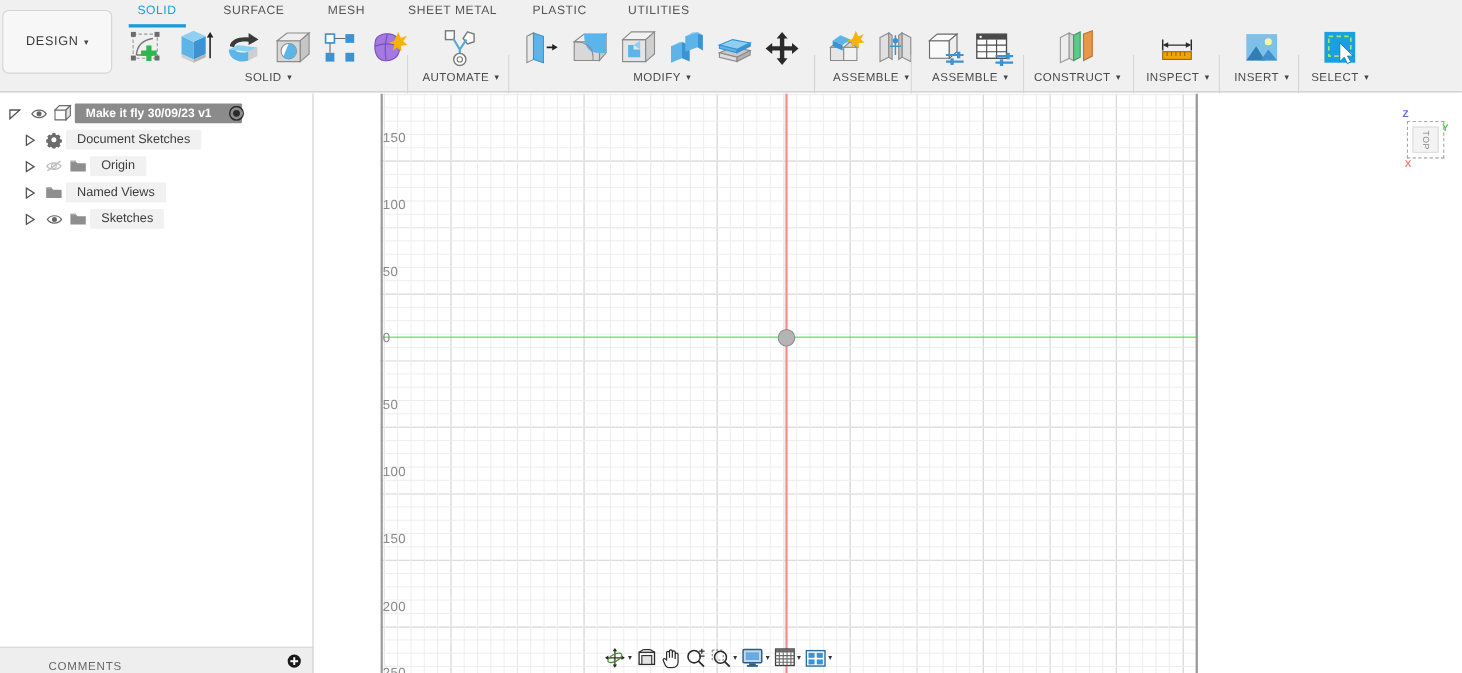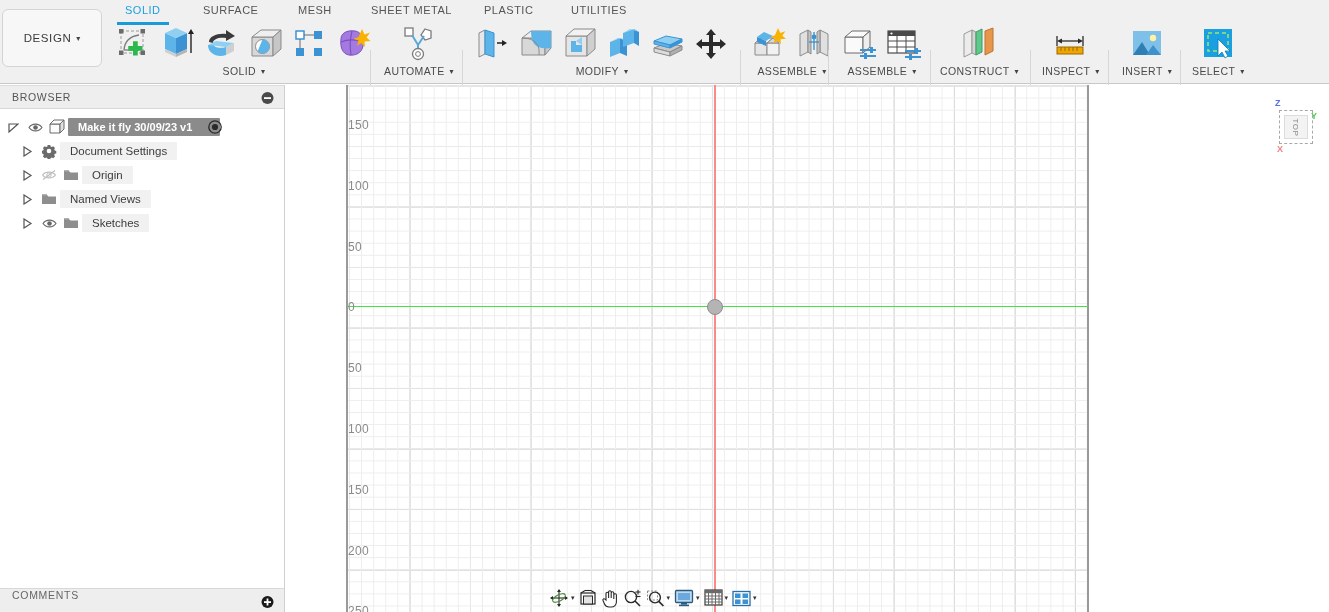--- a/index.html
+++ b/index.html
@@ -75,21 +75,21 @@
   }
   .node.child .node-label { background:#f1f1f1; border-radius:1px; padding:3px 10px; }
   .node.root { padding-left:2px;text-align:right; }
   .node.child { padding-left:16px; }
   .radio-dot { position:absolute; left:208px; width:14px; height:14px; }
 
   
   .comments {
     position:absolute; left:0; top:588px; width:285px; height:24px;
     background:#eeeeee; border-top:1px solid #d8d8d8; border-right:1px solid #cfcfcf;
-    display:flex; align-items:flex-start;
+    display:flex; align-items:flex-end;padding-left:32px;
   }
   .comments-title { font-size:10.5px; color:#666; letter-spacing:.7px; margin-left:12px; }
 
   
   .canvas {
     position:absolute; left:286px; top:85px; width:1043px; height:527px;
     background:#ffffff; overflow:hidden;
   }
   .grid-area {
     position:absolute; left:60px; top:0px; width:742px; height:527px;
@@ -456,29 +456,20 @@
       <div class="sep" style="left:628px"></div>
       <div class="sep" style="left:716px"></div>
       <div class="sep" style="left:818px"></div>
       <div class="sep" style="left:918px"></div>
       <div class="sep" style="left:996px"></div>
       <div class="sep" style="left:1068px"></div>
     </div>
   </div>
 
   <div class="browser">
-    <div class="browser-header">
-      <span class="browser-title">BROWSER</span>
-      <span class="hdr-btn">
-        <svg width="13" height="13" viewBox="0 0 13 13">
-          <circle cx="6.5" cy="6.5" r="6" fill="#4a4a4a"></circle>
-          <rect x="3" y="5.7" width="7" height="1.8" fill="#ffffff"></rect>
-        </svg>
-      </span>
-    </div>
 
     <div class="tree">
 
       <div class="node root">
         <span class="node-arrow">
           <svg width="11" height="11" viewBox="0 0 11 11">
               <path d="M1 2 L10 2 L1 10 Z" fill="none" stroke="#555" stroke-width="1.2"></path>
             </svg>
         </span>
         <span class="node-eye">
@@ -508,21 +499,21 @@
           <svg width="11" height="11" viewBox="0 0 11 11">
               <path d="M2 1 L9 5.5 L2 10 Z" fill="none" stroke="#555" stroke-width="1.2"></path>
             </svg>
         </span>
         <span class="node-icon">
           <svg width="15" height="15" viewBox="0 0 15 15">
             <path d="M6.1 1 h2.8 l.35 1.6 1.35 .6 1.4-.85 2 2 -.85 1.4 .6 1.35 1.6 .35 v2.8 l-1.6 .35 -.6 1.35 .85 1.4 -2 2 -1.4-.85 -1.35 .6 -.35 1.6 h-2.8 l-.35-1.6 -1.35-.6 -1.4 .85 -2-2 .85-1.4 -.6-1.35 -1.6-.35 v-2.8 l1.6-.35 .6-1.35 -.85-1.4 2-2 1.4 .85 1.35-.6 z" fill="#6b6b6b" transform="scale(0.93)"></path>
             <circle cx="7" cy="7" r="2.3" fill="#ffffff"></circle>
           </svg>
         </span>
-        <span class="node-label">Document Settings</span>
+        <span class="node-label">Document Sketches</span>
       </div>
 
       <div class="node child">
         <span class="node-arrow">
           <svg width="11" height="11" viewBox="0 0 11 11">
               <path d="M2 1 L9 5.5 L2 10 Z" fill="none" stroke="#555" stroke-width="1.2"></path>
             </svg>
         </span>
         <span class="node-eye">
           <svg width="16" height="12" viewBox="0 0 16 12">

